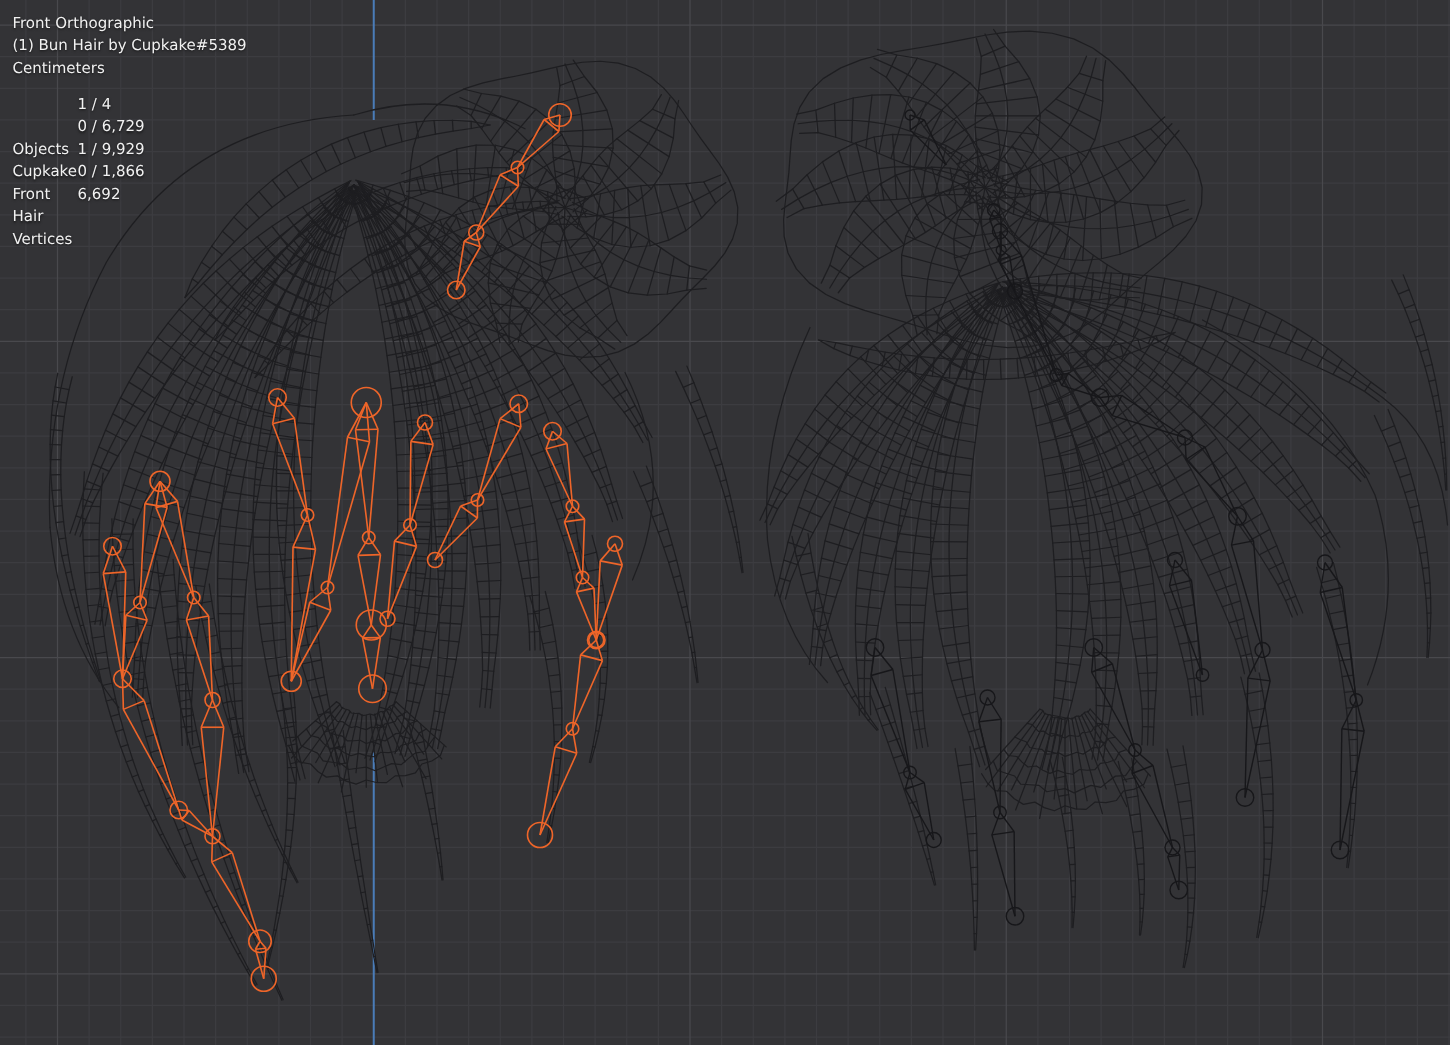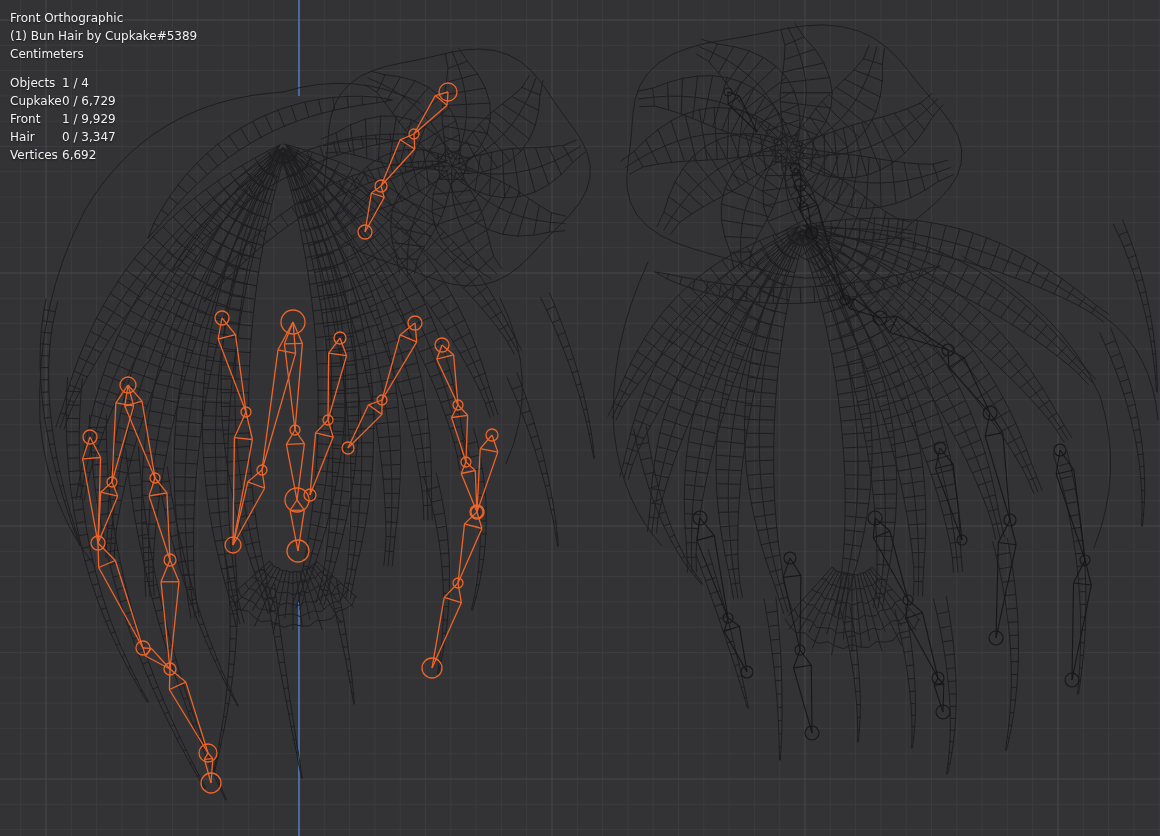--- a/index.html
+++ b/index.html
@@ -3,21 +3,21 @@
 <meta charset="utf-8">
 <style>
   html,body{margin:0;padding:0;background:#333336;}
   .viewport{position:relative;width:1160px;height:836px;overflow:hidden;background:#0c4a6e;}
   .viewport svg{position:absolute;left:0;top:0;}
   .overlay{position:absolute;top:9px;left:10px;font-family:"DejaVu Sans",sans-serif;
            font-size:12px;line-height:18px;color:#f1f1f1;text-shadow:0 1px 2px rgba(0,0,0,.6);}
   .overlay .line{white-space:pre;}
   .stats{margin-top:11px;}
   .srow{display:flex;height:18px;}
-  .slabel{width:52px;}
+  .slabel{width:52px;margin-top:36px;}
   .svalue{white-space:pre;}
 </style>
 </head>
 <body>
 
 <div class="viewport">
   <svg id="scene" width="1160" height="836" viewBox="0 0 1160 836">
       <rect x="0" y="0" width="1160" height="836" fill="#333336"></rect>
       <g stroke="#3c3c40" stroke-width="1">
         <line x1="20.7" y1="0" x2="20.7" y2="836"></line>
@@ -2116,21 +2116,21 @@
       <div class="srow">
         <span class="slabel">Cupkake</span>
         <span class="svalue">0 / 6,729</span>
       </div>
       <div class="srow">
         <span class="slabel">Front</span>
         <span class="svalue">1 / 9,929</span>
       </div>
       <div class="srow">
         <span class="slabel">Hair</span>
-        <span class="svalue">0 / 3,347</span>
+        <span class="svalue">0 / 1,866</span>
       </div>
       <div class="srow">
         <span class="slabel">Vertices</span>
         <span class="svalue">6,692</span>
       </div>
     </div>
   </div>
 </div>
 
 </body></html>

